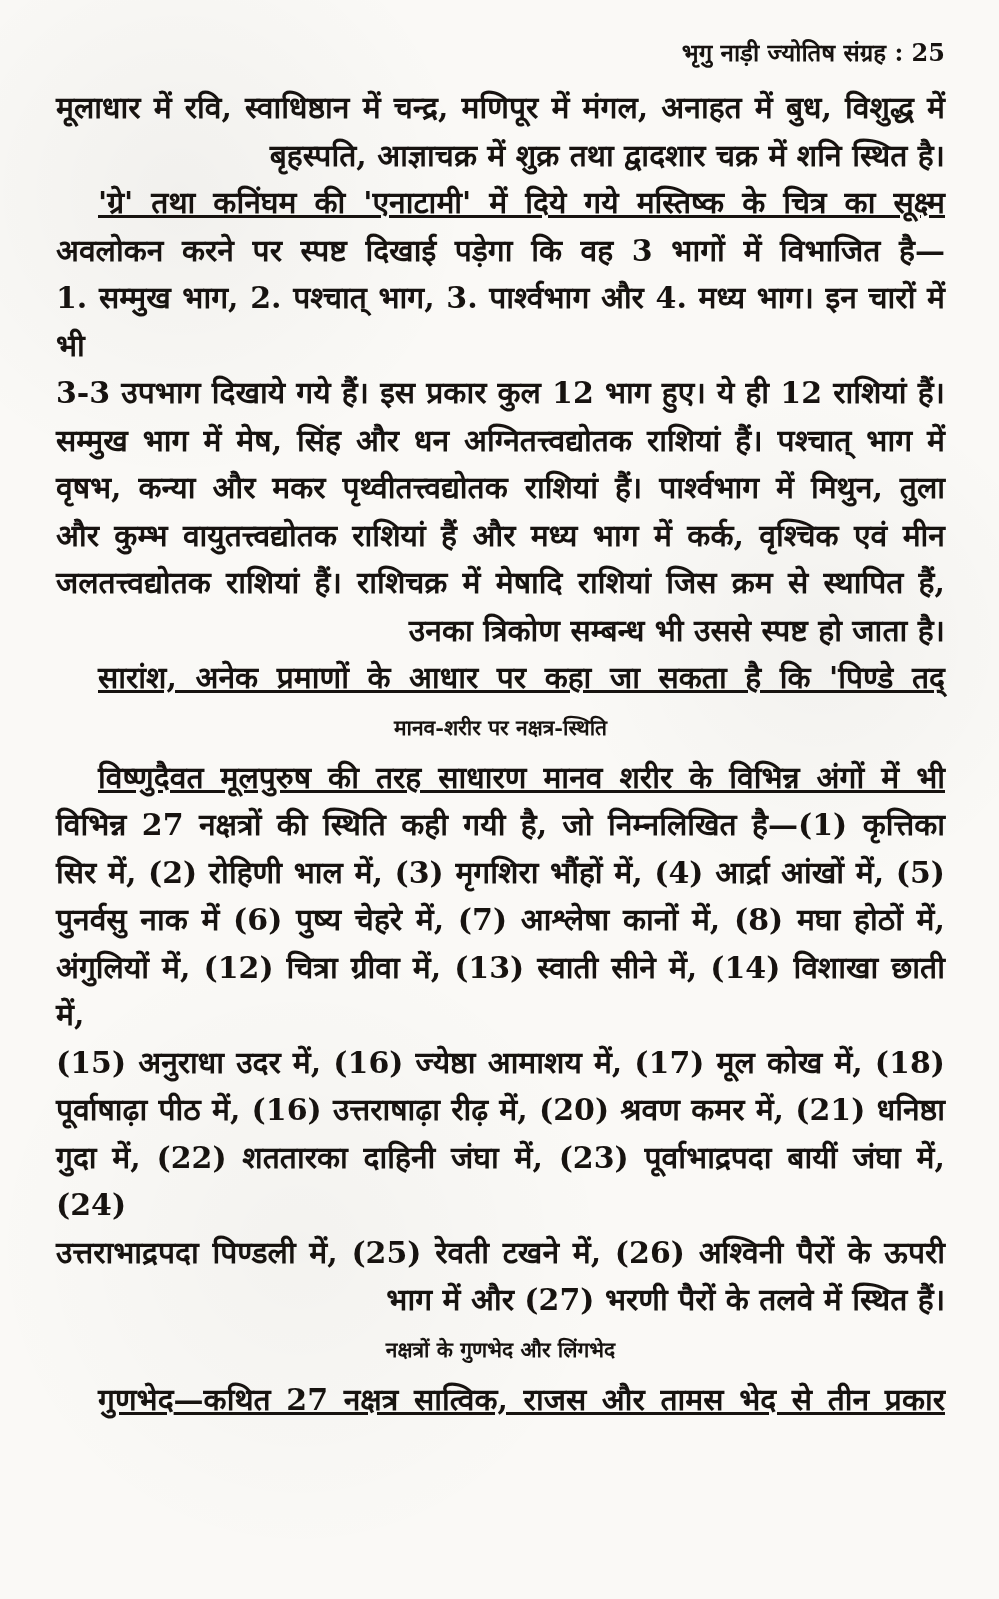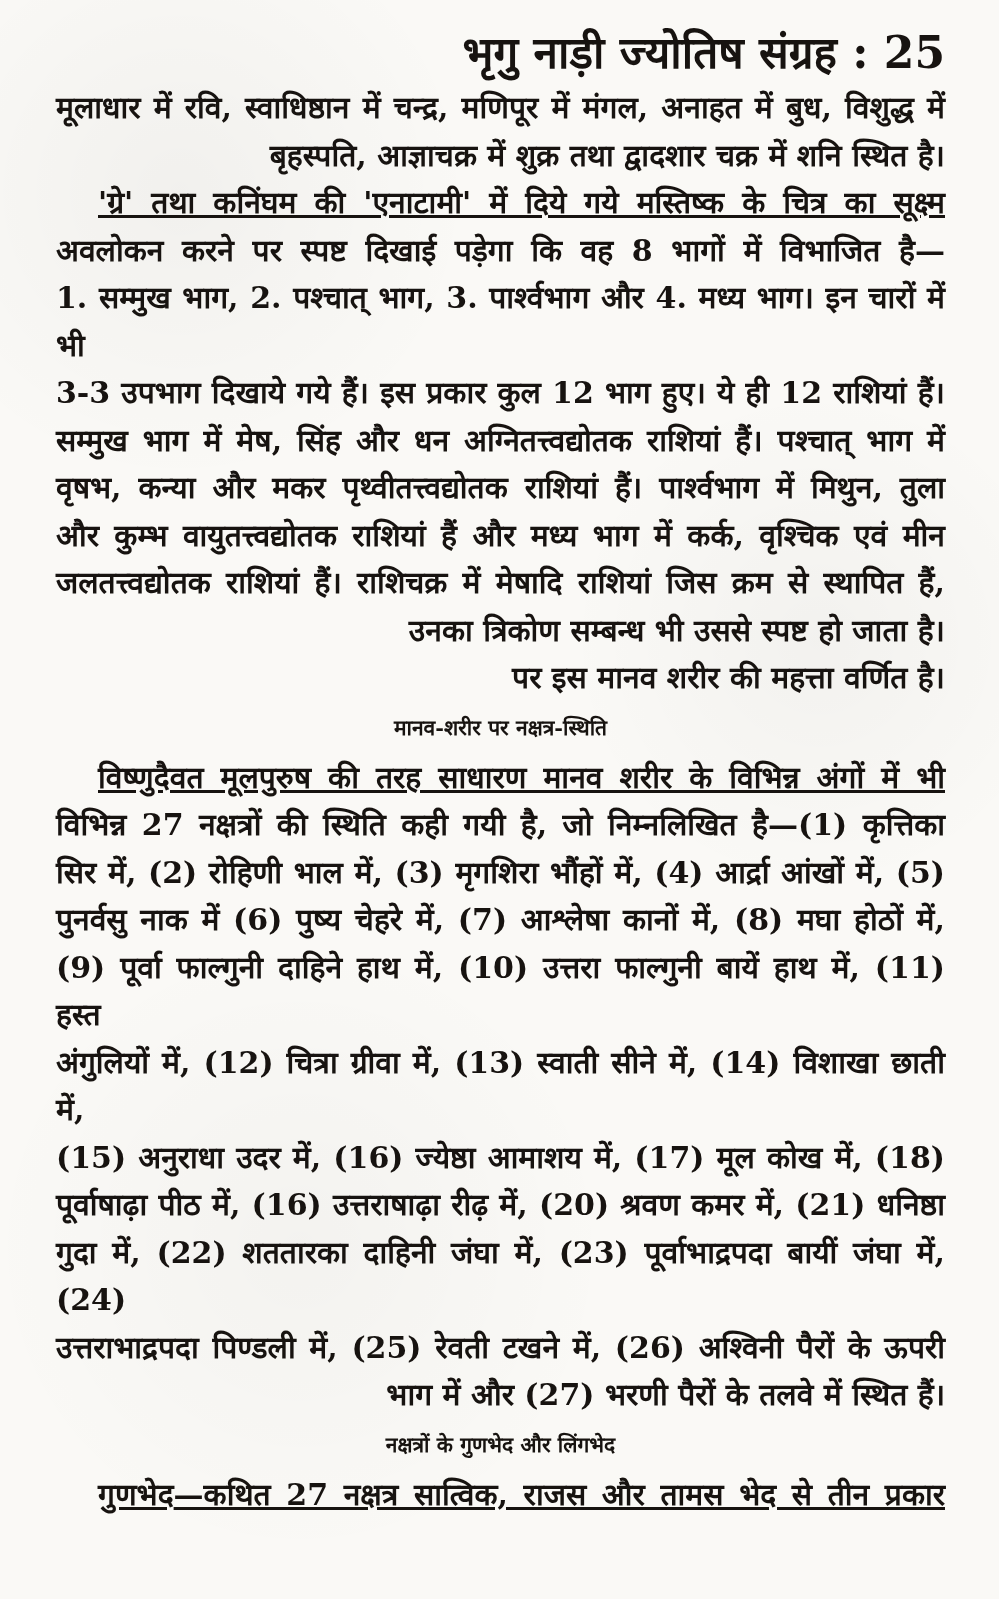--- a/index.html
+++ b/index.html
@@ -13,21 +13,21 @@
       radial-gradient(circle at 82% 40%, rgba(0,0,0,0.03), rgba(0,0,0,0) 20%),
       radial-gradient(circle at 30% 78%, rgba(0,0,0,0.028), rgba(0,0,0,0) 22%),
       #faf9f6;
     color: #171310;
     font-family: "DejaVu Serif", "Liberation Serif", serif;
     padding: 30px 54px 0 56px;
     overflow: hidden;
   }
   .header-line {
     text-align: right;
-    font-size: 44px;
+    font-size: 24px;
     font-weight: 700;
     line-height: 46px;
     margin-bottom: 8px;
   }
   .line {
     font-size: 30px;
     font-weight: 600;
     line-height: 47.5px;
     min-height: 47.5px;
   }
@@ -50,42 +50,41 @@
 
   <div class="header-line">भृगु नाड़ी ज्योतिष संग्रह : 25</div>
 
   <div>
     <div class="line jl">मूलाधार में रवि, स्वाधिष्ठान में चन्द्र, मणिपूर में मंगल, अनाहत में बुध, विशुद्ध में</div>
     <div class="line ll">बृहस्पति, आज्ञाचक्र में शुक्र तथा द्वादशार चक्र में शनि स्थित है।</div>
   </div>
 
   <div>
     <div class="line jl ind">'ग्रे' तथा कनिंघम की 'एनाटामी' में दिये गये मस्तिष्क के चित्र का सूक्ष्म</div>
-    <div class="line jl">अवलोकन करने पर स्पष्ट दिखाई पड़ेगा कि वह 8 भागों में विभाजित है—</div>
+    <div class="line jl">अवलोकन करने पर स्पष्ट दिखाई पड़ेगा कि वह 3 भागों में विभाजित है—</div>
     <div class="line jl">1. सम्मुख भाग, 2. पश्चात् भाग, 3. पार्श्वभाग और 4. मध्य भाग। इन चारों में भी</div>
     <div class="line jl">3-3 उपभाग दिखाये गये हैं। इस प्रकार कुल 12 भाग हुए। ये ही 12 राशियां हैं।</div>
     <div class="line jl">सम्मुख भाग में मेष, सिंह और धन अग्नितत्त्वद्योतक राशियां हैं। पश्चात् भाग में</div>
     <div class="line jl">वृषभ, कन्या और मकर पृथ्वीतत्त्वद्योतक राशियां हैं। पार्श्वभाग में मिथुन, तुला</div>
     <div class="line jl">और कुम्भ वायुतत्त्वद्योतक राशियां हैं और मध्य भाग में कर्क, वृश्चिक एवं मीन</div>
     <div class="line jl">जलतत्त्वद्योतक राशियां हैं। राशिचक्र में मेषादि राशियां जिस क्रम से स्थापित हैं,</div>
     <div class="line ll">उनका त्रिकोण सम्बन्ध भी उससे स्पष्ट हो जाता है।</div>
   </div>
 
   <div>
-    <div class="line ll">पर इस मानव शरीर की महत्ता वर्णित है।</div>
+    <div class="line jl ind">सारांश, अनेक प्रमाणों के आधार पर कहा जा सकता है कि 'पिण्डे तद्</div>
   </div>
 
   <div class="heading">मानव-शरीर पर नक्षत्र-स्थिति</div>
 
   <div>
     <div class="line jl ind">विष्णुदैवत मूलपुरुष की तरह साधारण मानव शरीर के विभिन्न अंगों में भी</div>
     <div class="line jl">विभिन्न 27 नक्षत्रों की स्थिति कही गयी है, जो निम्नलिखित है—(1) कृत्तिका</div>
     <div class="line jl">सिर में, (2) रोहिणी भाल में, (3) मृगशिरा भौंहों में, (4) आर्द्रा आंखों में, (5)</div>
     <div class="line jl">पुनर्वसु नाक में (6) पुष्य चेहरे में, (7) आश्लेषा कानों में, (8) मघा होठों में,</div>
-    <div class="line jl">(9) पूर्वा फाल्गुनी दाहिने हाथ में, (10) उत्तरा फाल्गुनी बायें हाथ में, (11) हस्त</div>
     <div class="line jl">अंगुलियों में, (12) चित्रा ग्रीवा में, (13) स्वाती सीने में, (14) विशाखा छाती में,</div>
     <div class="line jl">(15) अनुराधा उदर में, (16) ज्येष्ठा आमाशय में, (17) मूल कोख में, (18)</div>
     <div class="line jl">पूर्वाषाढ़ा पीठ में, (16) उत्तराषाढ़ा रीढ़ में, (20) श्रवण कमर में, (21) धनिष्ठा</div>
     <div class="line jl">गुदा में, (22) शततारका दाहिनी जंघा में, (23) पूर्वाभाद्रपदा बायीं जंघा में, (24)</div>
     <div class="line jl">उत्तराभाद्रपदा पिण्डली में, (25) रेवती टखने में, (26) अश्विनी पैरों के ऊपरी</div>
     <div class="line ll">भाग में और (27) भरणी पैरों के तलवे में स्थित हैं।</div>
   </div>
 
   <div class="heading">नक्षत्रों के गुणभेद और लिंगभेद</div>
 

